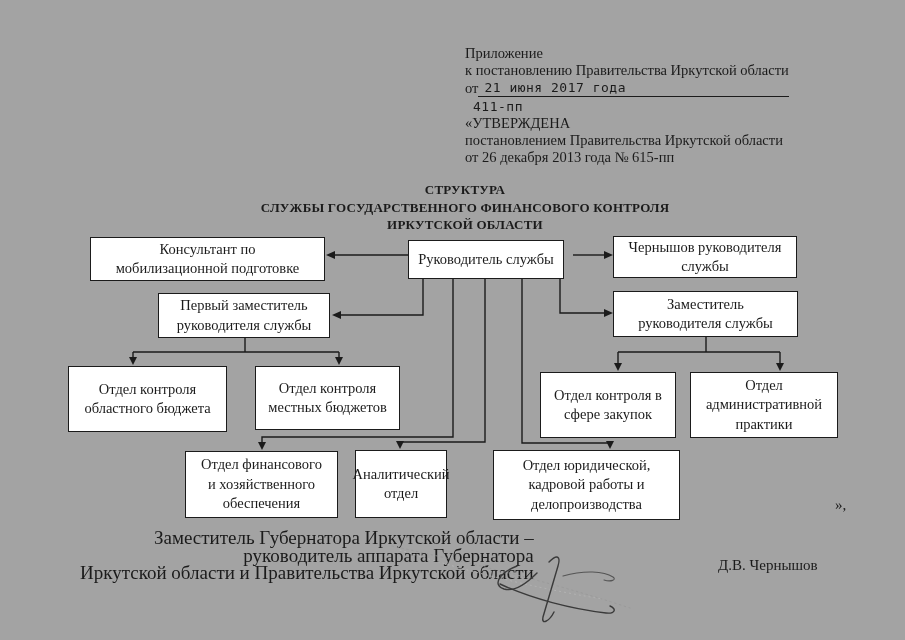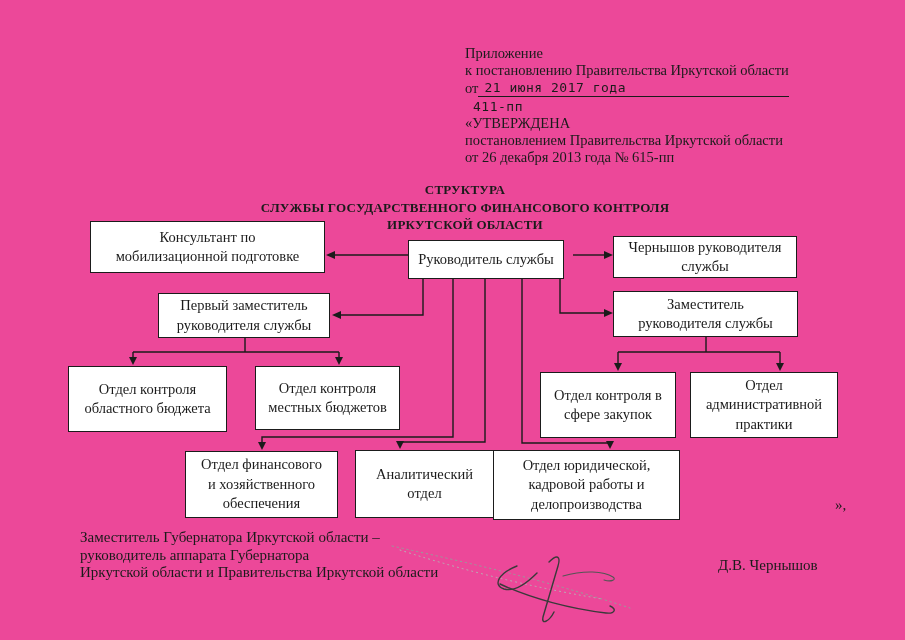--- a/index.html
+++ b/index.html
@@ -1,17 +1,17 @@
 <!DOCTYPE html>
 <html><head>
 <meta charset="utf-8">
 <style>
   html,body{margin:0;padding:0;background:#ffffff;}
   .page{
-    position:relative;width:905px;height:640px;background:#ec4899;overflow:hidden;
+    position:relative;width:905px;height:640px;background:#a3a3a3;overflow:hidden;
     font-family:"Liberation Serif","DejaVu Serif",serif;color:#1b1b1b;
   }
   
   .header{position:absolute;left:465px;top:45px;width:324px;font-size:14.5px;line-height:17px;}
   .header div{white-space:nowrap;}
   .fill-row{display:flex;align-items:center;}
   .fill-line{flex:1;border-bottom:1.3px solid #1b1b1b;padding-left:6px;}
   .typed{font-family:"DejaVu Sans Mono",monospace;font-size:13px;letter-spacing:.5px;}
   .indent{margin-left:8px;margin-top:1px;}
   
@@ -20,21 +20,21 @@
   
   .chart{position:absolute;left:0;top:0;width:905px;height:640px;}
   .chart svg{position:absolute;left:0;top:0;}
   .obox{
     position:absolute;border:1.5px solid #1b1b1b;background:#ffffff;
     display:flex;align-items:center;justify-content:center;text-align:center;
     font-size:14.5px;line-height:19.5px;white-space:pre-line;padding:1px 2px;box-sizing:border-box;
   }
   .closing-quote{position:absolute;left:835px;top:497px;font-size:15px;}
   
-  .footer-left{position:absolute;left:80px;top:529px;font-size:15px;line-height:17.5px;white-space:pre-line;}
+  .footer-left{position:absolute;left:80px;top:529px;font-size:19px;line-height:17.5px;white-space:pre-line;text-align:right;}
   .signatory{position:absolute;left:718px;top:557px;font-size:15px;white-space:nowrap;}
 </style>
 </head>
 <body>
 
 <div class="page">
 
   <div class="header">
     <div>Приложение</div>
     <div>к постановлению Правительства Иркутской области</div>
@@ -85,42 +85,42 @@
         <polygon points="262,450 258,442 266,442"></polygon>
         <polygon points="400,449 396,441 404,441"></polygon>
         <polygon points="610,449 606,441 614,441"></polygon>
         <polygon points="133,365 129,357 137,357"></polygon>
         <polygon points="339,365 335,357 343,357"></polygon>
         <polygon points="618,371 614,363 622,363"></polygon>
         <polygon points="780,371 776,363 784,363"></polygon>
       </g>
     </svg>
 
-    <div class="obox" style="left:90px;top:221px;width:235px;height:52px">Консультант по
+    <div class="obox" style="left:90px;top:237px;width:235px;height:44px">Консультант по
 мобилизационной подготовке</div>
     <div class="obox" style="left:408px;top:240px;width:156px;height:39px">Руководитель службы</div>
     <div class="obox" style="left:613px;top:236px;width:184px;height:42px">Чернышов руководителя
 службы</div>
     <div class="obox" style="left:158px;top:293px;width:172px;height:45px">Первый заместитель
 руководителя службы</div>
     <div class="obox" style="left:613px;top:291px;width:185px;height:46px">Заместитель
 руководителя службы</div>
     <div class="obox" style="left:68px;top:366px;width:159px;height:66px">Отдел контроля
 областного бюджета</div>
     <div class="obox" style="left:255px;top:366px;width:145px;height:64px">Отдел контроля
 местных бюджетов</div>
     <div class="obox" style="left:540px;top:372px;width:136px;height:66px">Отдел контроля в
 сфере закупок</div>
     <div class="obox" style="left:690px;top:372px;width:148px;height:66px">Отдел
 административной
 практики</div>
     <div class="obox" style="left:185px;top:451px;width:153px;height:67px">Отдел финансового
 и хозяйственного
 обеспечения</div>
-    <div class="obox" style="left:355px;top:450px;width:139px;height:68px">Аналитический
+    <div class="obox" style="left:355px;top:450px;width:92px;height:68px">Аналитический
 отдел</div>
     <div class="obox" style="left:493px;top:450px;width:187px;height:70px">Отдел юридической,
 кадровой работы и
 делопроизводства</div>
   </div>
 
   <div class="closing-quote">»,</div>
 
   <div class="footer-left">Заместитель Губернатора Иркутской области –
 руководитель аппарата Губернатора

